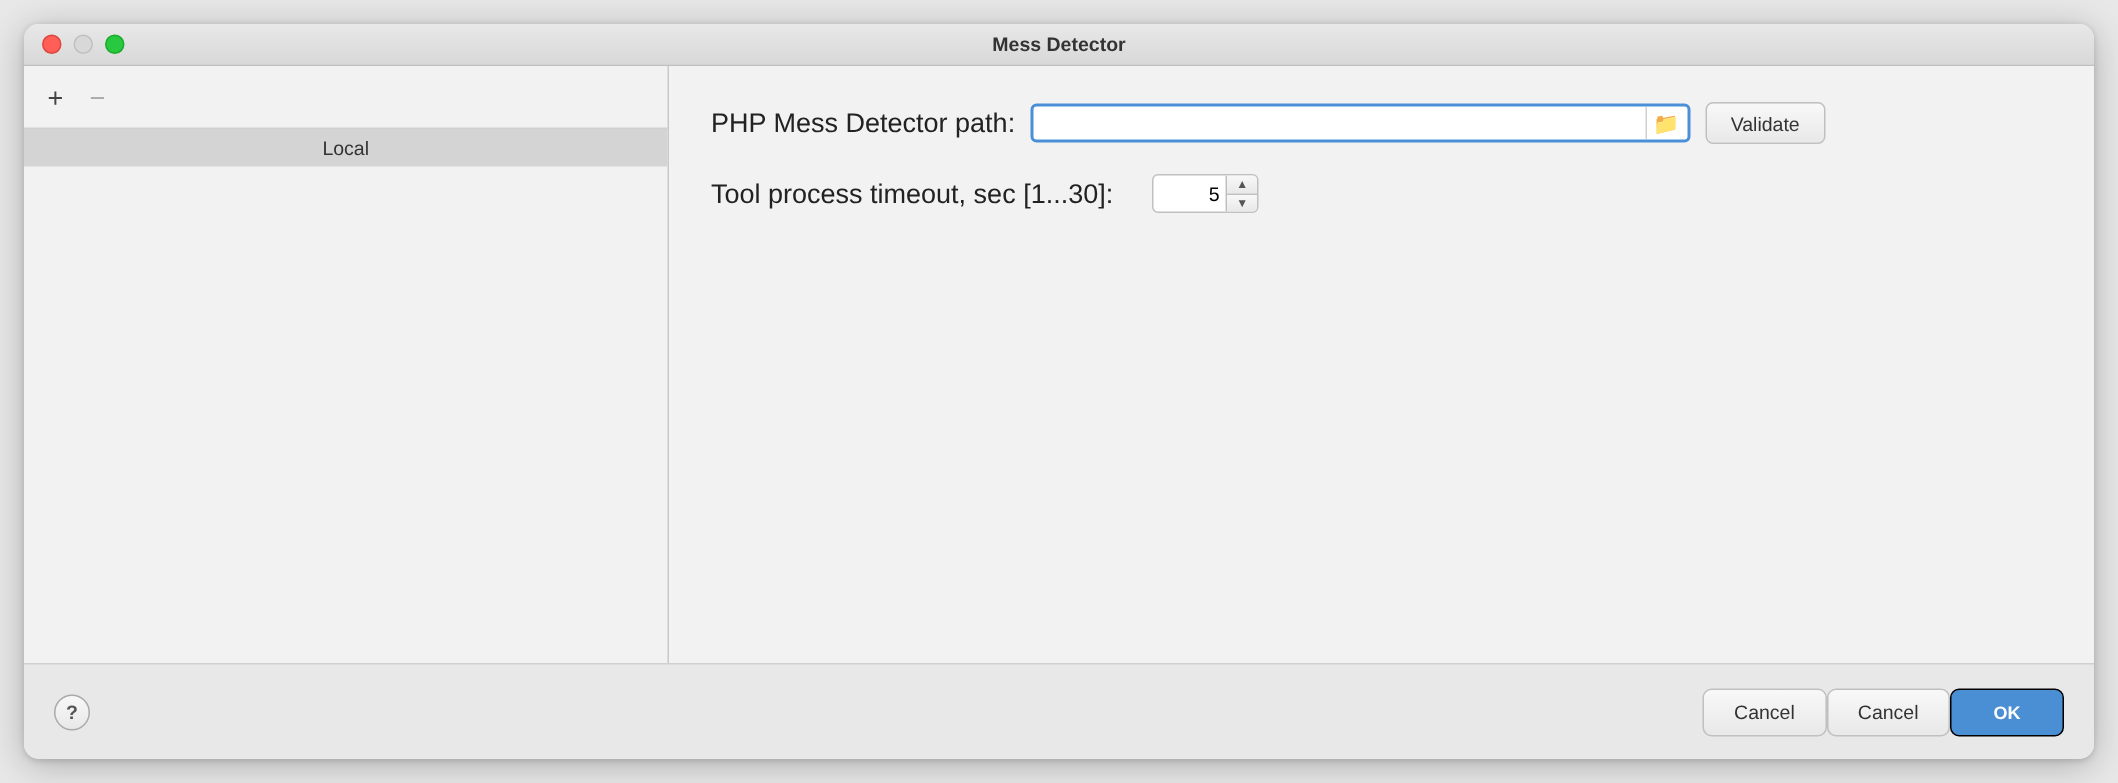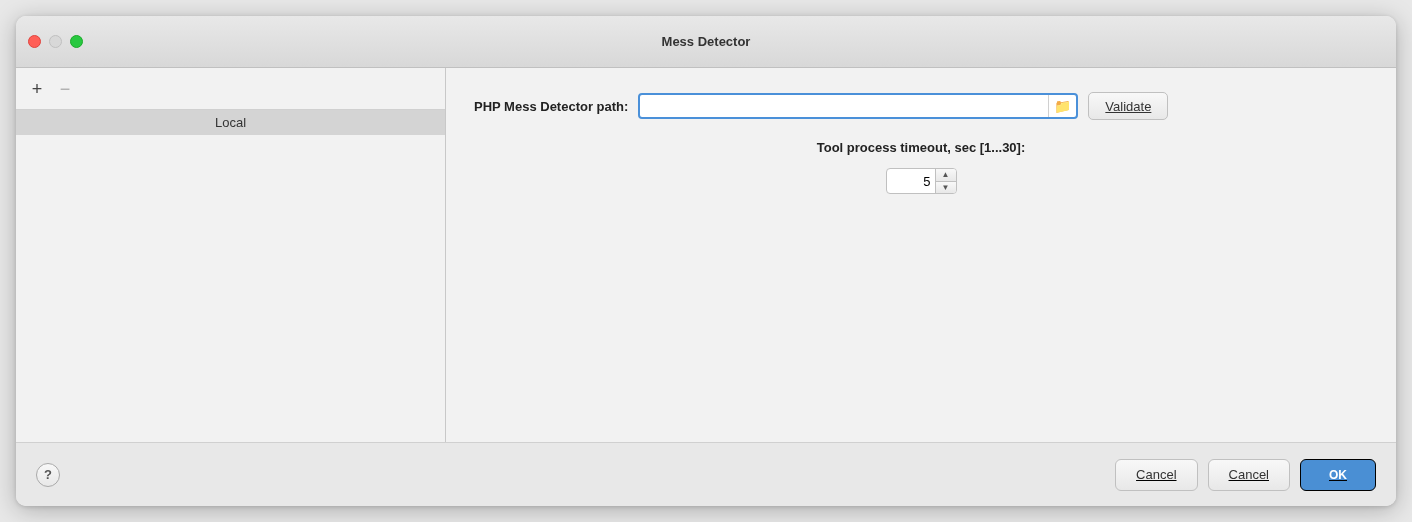--- a/index.html
+++ b/index.html
@@ -25,21 +25,21 @@
       height: 490px;
       background: #f2f2f2;
       border-radius: 10px;
       box-shadow: 0 4px 24px rgba(0,0,0,0.25), 0 1px 4px rgba(0,0,0,0.15);
       display: flex;
       flex-direction: column;
       overflow: hidden;
     }
 
     .titlebar {
-      height: 52px;
+      height: 28px;
       background: linear-gradient(to bottom, #e8e8e8, #d8d8d8);
       display: flex;
       align-items: center;
       padding: 0 12px;
       border-bottom: 1px solid #c0c0c0;
       position: relative;
       flex-shrink: 0;
     }
 
     .traffic-lights {
@@ -147,24 +147,23 @@
       background: #f2f2f2;
     }
 
     .form-row {
       display: flex;
       align-items: center;
       gap: 10px;
     }
 
     .form-label {
-      font-size: 13px;
+      font-size: 18px;
       color: #222;
       white-space: nowrap;
-      font-weight: bold;
     }
 
     .path-input-wrapper {
       display: flex;
       align-items: center;
       flex: 1;
       max-width: 440px;
       border: 2px solid #4a90d9;
       border-radius: 4px;
       background: #fff;
@@ -199,28 +198,26 @@
     .validate-btn {
       height: 28px;
       padding: 0 16px;
       background: linear-gradient(to bottom, #f8f8f8, #e8e8e8);
       border: 1px solid #c0c0c0;
       border-radius: 5px;
       font-size: 13px;
       cursor: pointer;
       color: #333;
       white-space: nowrap;
-      text-decoration: underline;
     }
 
     .timeout-row {
       display: flex;
       align-items: center;
-      gap: 13px;
-      flex-direction: column;
+      gap: 26px;
     }
 
     .spinner-wrapper {
       display: flex;
       align-items: center;
       border: 1px solid #c0c0c0;
       border-radius: 4px;
       background: #fff;
       height: 26px;
       overflow: hidden;
@@ -288,23 +285,21 @@
       color: #555;
       cursor: pointer;
       display: flex;
       align-items: center;
       justify-content: center;
       font-weight: 600;
     }
 
     .footer-right {
       display: flex;
-      gap: 10px;
       align-items: flex-start;
-      text-decoration: underline;
     }
 
     .cancel-btn {
       height: 32px;
       padding: 0 20px;
       background: linear-gradient(to bottom, #f8f8f8, #e8e8e8);
       border: 1px solid #c0c0c0;
       border-radius: 6px;
       font-size: 13px;
       cursor: pointer;

